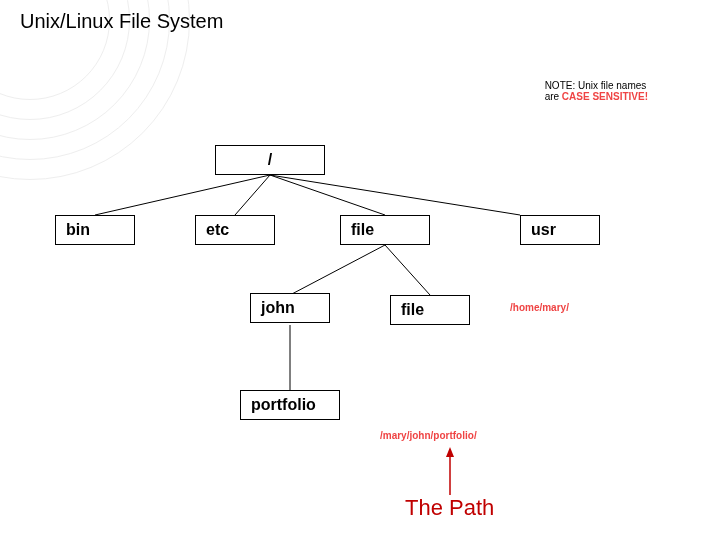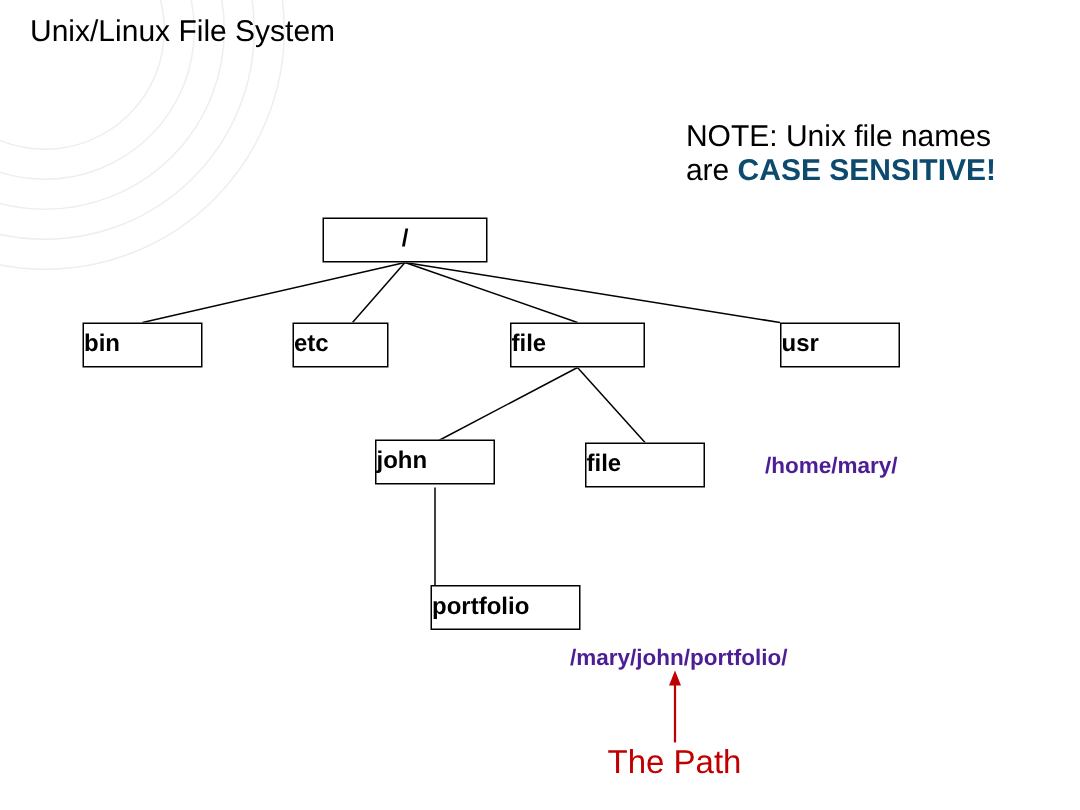--- a/index.html
+++ b/index.html
@@ -14,50 +14,51 @@
   }
   .title {
     position: absolute;
     left: 20px;
     top: 10px;
     font-size: 20px;
     color: #000;
   }
   .note {
     position: absolute;
-    right: 56px;
+    right: 72px;
     top: 80px;
-    font-size: 20px;
+    font-size: 10px;
     color: #000;
   }
   .note .red {
-    color: #0c4a6e;
+    color: #ef4444;
     font-weight: bold;
   }
   .node {
     position: absolute;
     border: 1px solid #000;
     background: #fff;
     font-family: "Helvetica", Arial, sans-serif;
     font-size: 16px;
     font-weight: bold;
     display: flex;
     align-items: center;
     justify-content: flex-start;
+    padding-left: 10px;
     height: 30px;
   }
   .center {
     justify-content: center;
     padding-left: 0;
   }
   .path-label {
     position: absolute;
-    font-size: 15px;
+    font-size: 10px;
     font-weight: bold;
-    color: #4c1d95;
+    color: #ef4444;
   }
   .the-path {
     position: absolute;
     font-size: 22px;
     color: #c00000;
     text-align: center;
   }
   svg.lines {
     position: absolute;
     left: 0;
@@ -114,22 +115,22 @@
   <line x1="385" y1="245" x2="430" y2="295" stroke="#000"></line>
 
   <line x1="290" y1="325" x2="290" y2="390" stroke="#000"></line>
 
   <line x1="450" y1="495" x2="450" y2="452" stroke="#c00000" stroke-width="1.5"></line>
   <polygon points="450,447 446,457 454,457" fill="#c00000"></polygon>
 </svg>
 
 <div class="node center" style="left:215px; top:145px; width:110px;">/</div>
 <div class="node" style="left:55px;  top:215px; width:80px;">bin</div>
-<div class="node" style="left:195px; top:215px; width:64px;">etc</div>
+<div class="node" style="left:195px; top:215px; width:80px;">etc</div>
 <div class="node" style="left:340px; top:215px; width:90px;">file</div>
 <div class="node" style="left:480px; top:215px; width:80px;margin-left:40px;">usr</div>
 <div class="node" style="left:250px; top:293px; width:80px;">john</div>
 <div class="node" style="left:390px; top:295px; width:80px;">file</div>
-<div class="node" style="left:240px; top:390px; width:100px;margin-left:47px;">portfolio</div>
+<div class="node" style="left:240px; top:390px; width:100px;">portfolio</div>
 
 <div class="path-label" style="left:510px; top:302px;">/home/mary/</div>
 <div class="path-label" style="left:380px; top:430px;">/mary/john/portfolio/</div>
 <div class="the-path" style="left:405px; top:495px;">The Path</div>
 
 </body></html>

